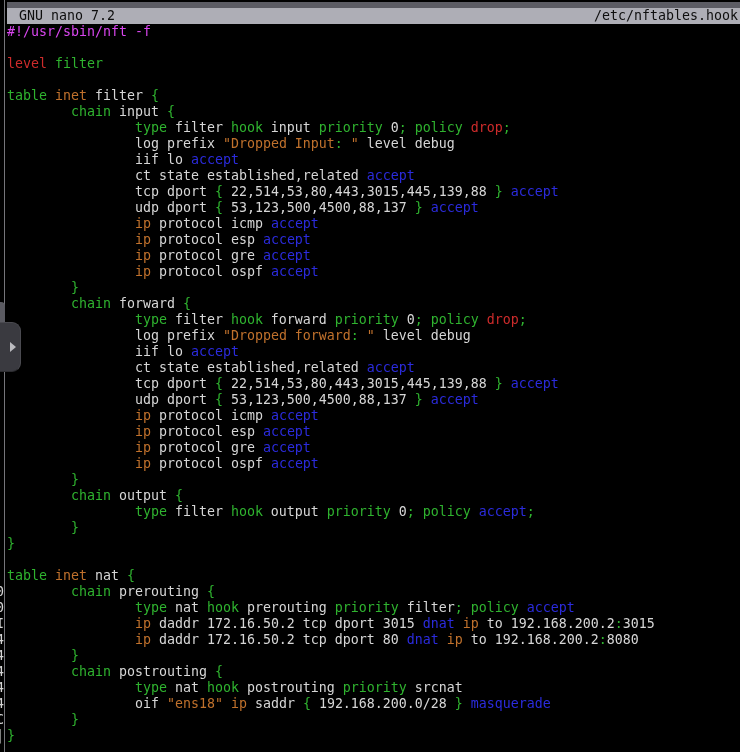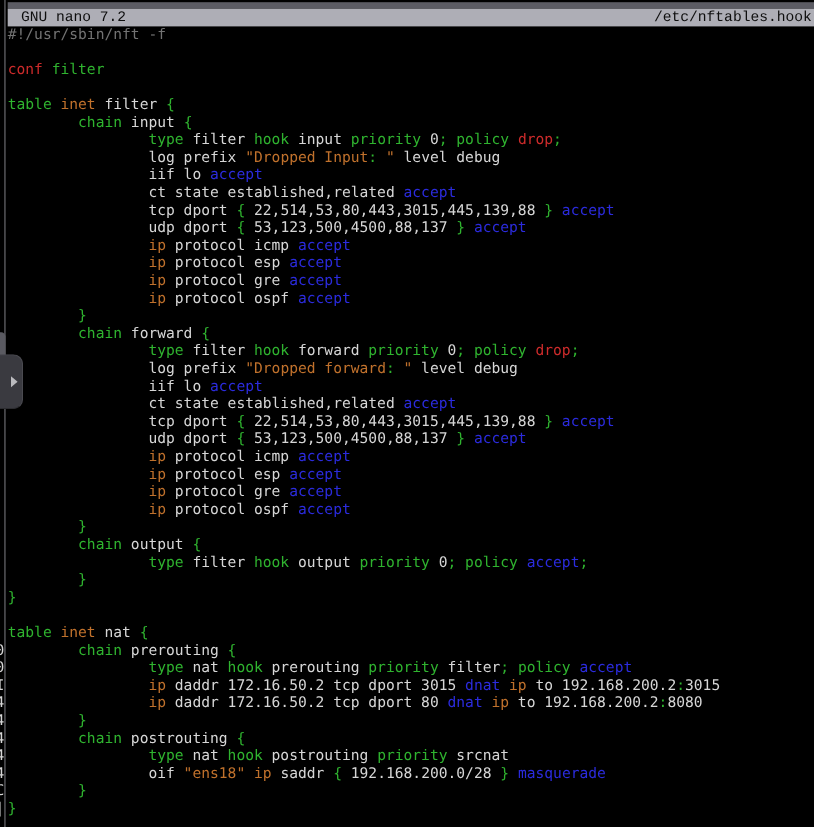--- a/index.html
+++ b/index.html
@@ -7,21 +7,21 @@
     width:740px;height:752px;position:relative;overflow:hidden;
     font-family:"DejaVu Sans Mono","Liberation Mono",monospace;
     font-size:13.29px;line-height:16px;
   }
   
   .vline{position:absolute;left:4px;top:0;width:1px;height:752px;background:#75757a;z-index:1;}
   
   .sliver{position:absolute;left:0;top:0;width:4px;height:752px;overflow:hidden;z-index:2;}
   .sliver span{position:absolute;left:-4px;white-space:pre;}
   
-  .titlebar{position:absolute;left:7px;top:0;width:733px;z-index:3;font-family:Liberation Mono, monospace;}
+  .titlebar{position:absolute;left:7px;top:0;width:733px;z-index:3;}
   .tb-black{height:2px;background:#000;}
   .tb-strip{height:6px;background:#5c5c64;}
   .tb-main{height:16px;background:#aeaeb6;color:#0e0e0e;display:flex;justify-content:space-between;align-items:center;}
   .tb-title{padding-left:12px;white-space:pre;}
   .tb-file{padding-right:2px;white-space:pre;}
   
   .code{position:absolute;left:7px;top:24px;z-index:1;}
   .code .line{height:16px;white-space:pre;}
   
   .tab-back{position:absolute;left:0;top:302px;width:5px;height:30px;background:#5a5a61;border-radius:0 4px 4px 0;z-index:4;}
@@ -53,23 +53,23 @@
 <div class="titlebar">
   <div class="tb-black"></div>
   <div class="tb-strip"></div>
   <div class="tb-main">
     <span class="tb-title">GNU nano 7.2</span>
     <span class="tb-file">/etc/nftables.hook</span>
   </div>
 </div>
 
 <div class="code">
-    <div class="line"><span style="color: #737373;">#!/usr/sbin/nft -f</span></div>
+    <div class="line"><span style="color: #d946ef;">#!/usr/sbin/nft -f</span></div>
     <div class="line"></div>
-    <div class="line"><span style="color: rgb(205, 43, 43);">conf</span><span style="color: rgb(214, 214, 214);"> </span><span style="color: rgb(47, 179, 47);">filter</span></div>
+    <div class="line"><span style="color: rgb(205, 43, 43);">level</span><span style="color: rgb(214, 214, 214);"> </span><span style="color: rgb(47, 179, 47);">filter</span></div>
     <div class="line"></div>
     <div class="line"><span style="color: rgb(47, 179, 47);">table</span><span style="color: rgb(214, 214, 214);"> </span><span style="color: rgb(192, 113, 44);">inet</span><span style="color: rgb(214, 214, 214);"> filter </span><span style="color: rgb(47, 179, 47);">{</span></div>
     <div class="line"><span style="color: rgb(214, 214, 214);">        </span><span style="color: rgb(47, 179, 47);">chain</span><span style="color: rgb(214, 214, 214);"> input </span><span style="color: rgb(47, 179, 47);">{</span></div>
     <div class="line"><span style="color: rgb(214, 214, 214);">                </span><span style="color: rgb(47, 179, 47);">type</span><span style="color: rgb(214, 214, 214);"> filter </span><span style="color: rgb(47, 179, 47);">hook</span><span style="color: rgb(214, 214, 214);"> input </span><span style="color: rgb(47, 179, 47);">priority</span><span style="color: rgb(214, 214, 214);"> 0</span><span style="color: rgb(47, 179, 47);">;</span><span style="color: rgb(214, 214, 214);"> </span><span style="color: rgb(47, 179, 47);">policy</span><span style="color: rgb(214, 214, 214);"> </span><span style="color: rgb(205, 43, 43);">drop</span><span style="color: rgb(47, 179, 47);">;</span></div>
     <div class="line"><span style="color: rgb(214, 214, 214);">                log prefix </span><span style="color: rgb(192, 113, 44);">"Dropped Input</span><span style="color: rgb(47, 179, 47);">:</span><span style="color: rgb(192, 113, 44);"> "</span><span style="color: rgb(214, 214, 214);"> level debug</span></div>
     <div class="line"><span style="color: rgb(214, 214, 214);">                iif lo </span><span style="color: rgb(43, 43, 221);">accept</span></div>
     <div class="line"><span style="color: rgb(214, 214, 214);">                ct state established,related </span><span style="color: rgb(43, 43, 221);">accept</span></div>
     <div class="line"><span style="color: rgb(214, 214, 214);">                tcp dport </span><span style="color: rgb(47, 179, 47);">{</span><span style="color: rgb(214, 214, 214);"> 22,514,53,80,443,3015,445,139,88 </span><span style="color: rgb(47, 179, 47);">}</span><span style="color: rgb(214, 214, 214);"> </span><span style="color: rgb(43, 43, 221);">accept</span></div>
     <div class="line"><span style="color: rgb(214, 214, 214);">                udp dport </span><span style="color: rgb(47, 179, 47);">{</span><span style="color: rgb(214, 214, 214);"> 53,123,500,4500,88,137 </span><span style="color: rgb(47, 179, 47);">}</span><span style="color: rgb(214, 214, 214);"> </span><span style="color: rgb(43, 43, 221);">accept</span></div>
     <div class="line"><span style="color: rgb(214, 214, 214);">                </span><span style="color: rgb(192, 113, 44);">ip</span><span style="color: rgb(214, 214, 214);"> protocol icmp </span><span style="color: rgb(43, 43, 221);">accept</span></div>

